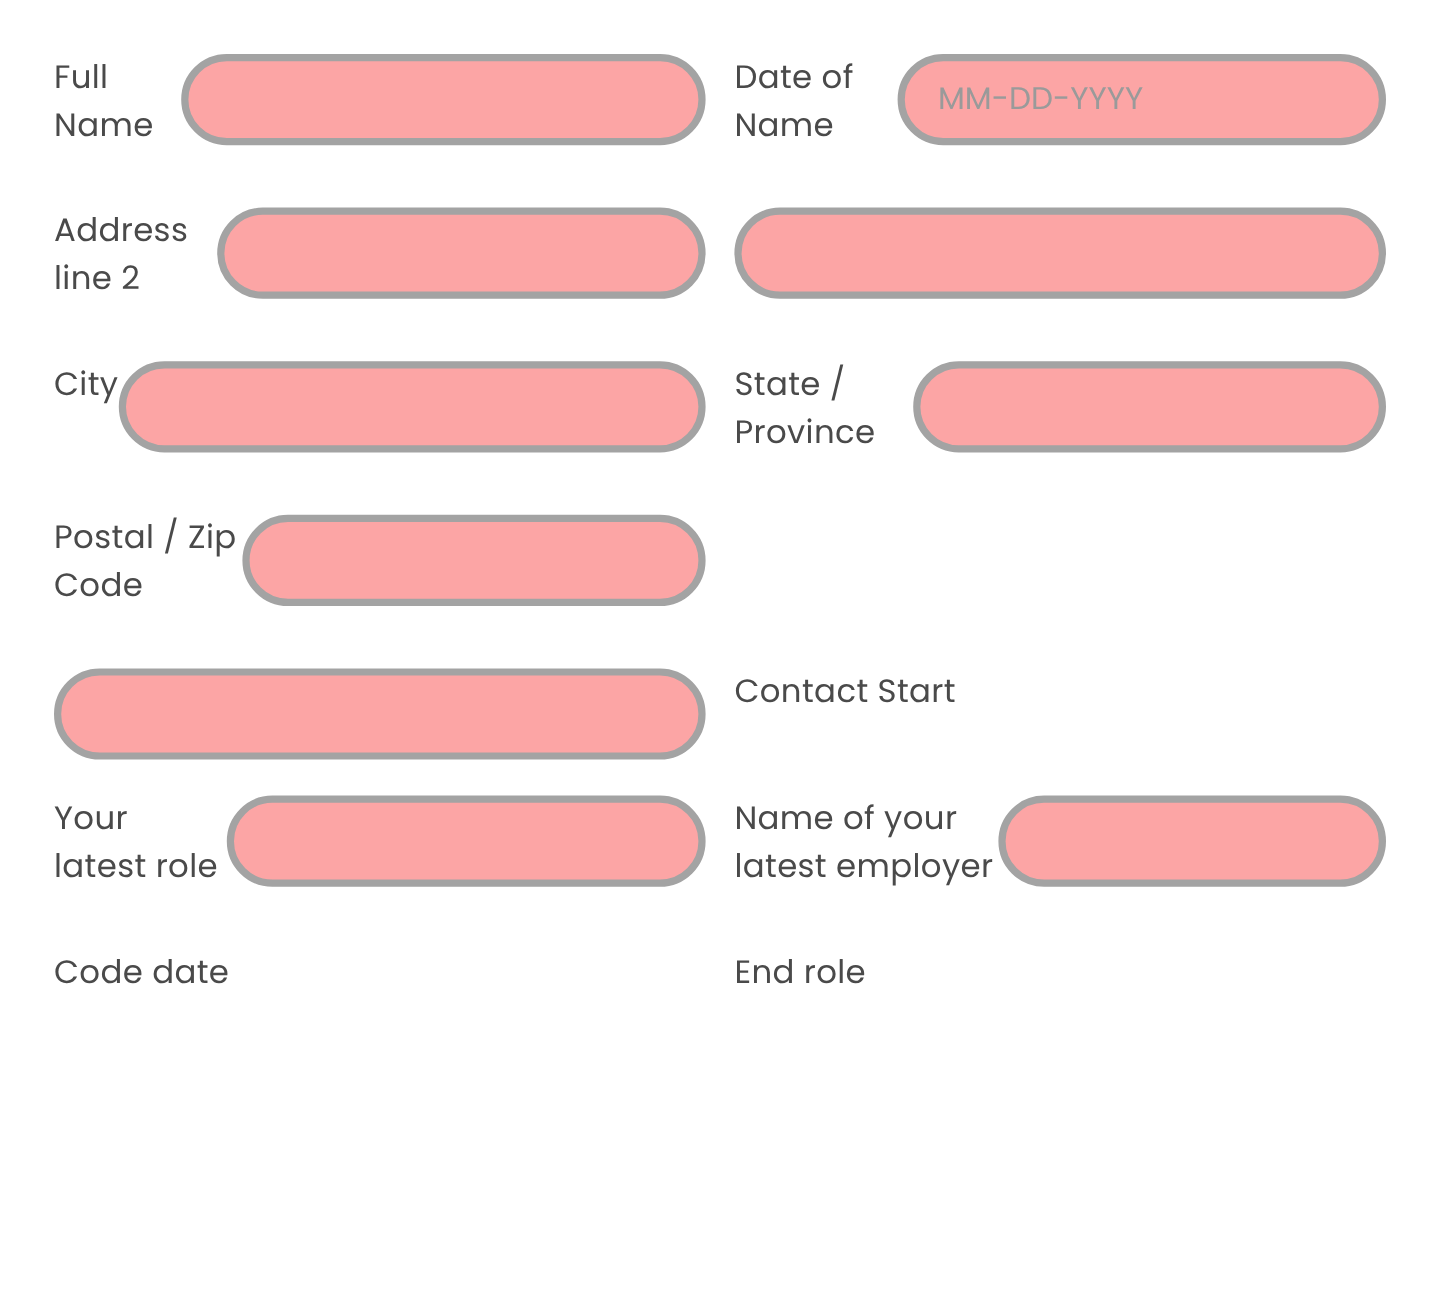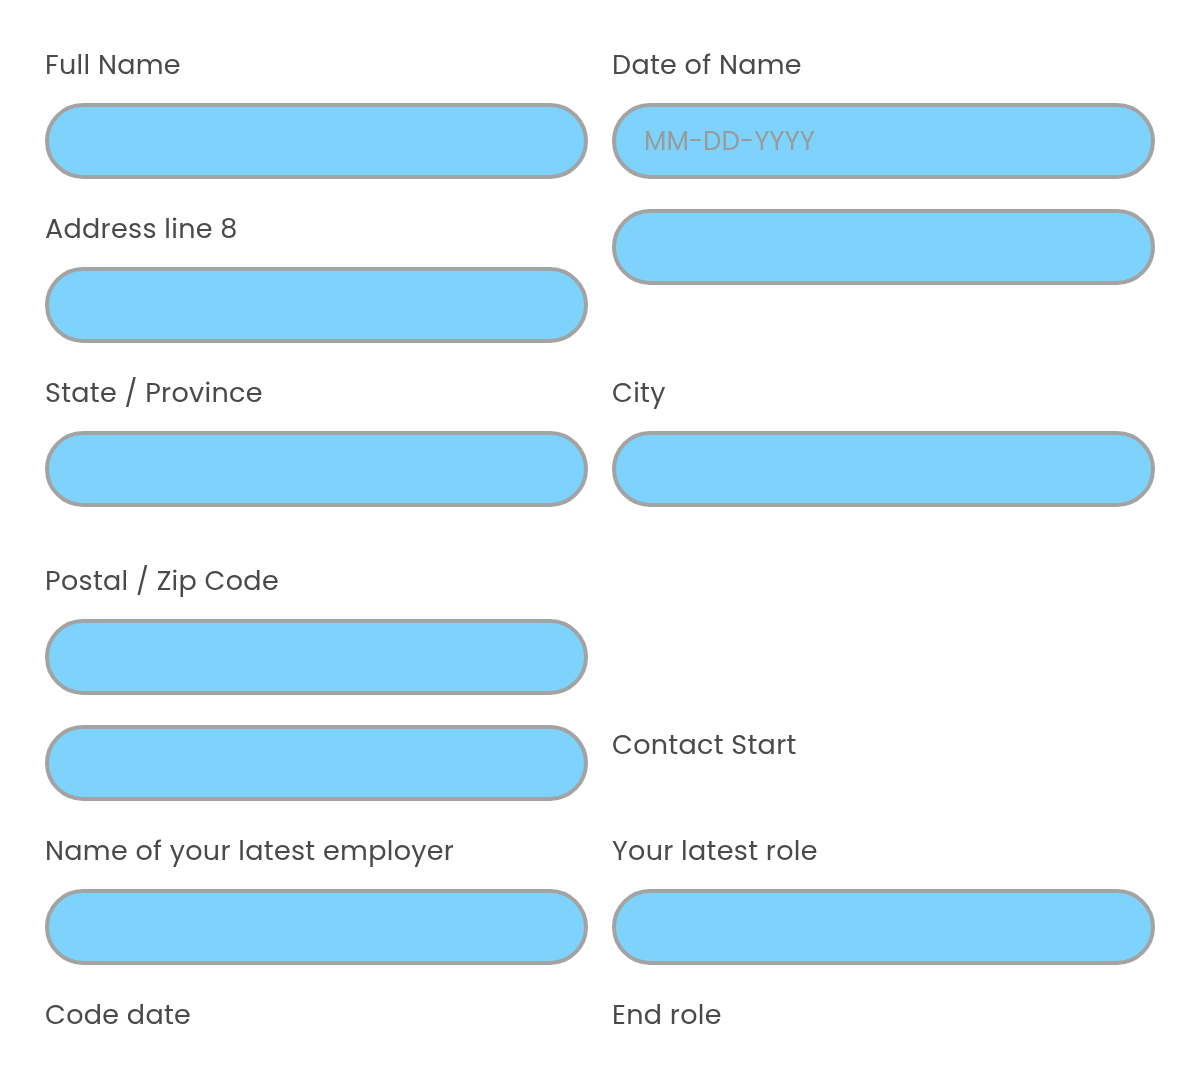--- a/index.html
+++ b/index.html
@@ -15,48 +15,46 @@
       height: 1080px;
       overflow: hidden;
     }
     .form-grid {
       display: grid;
       grid-template-columns: 1fr 1fr;
       gap: 30px 24px;
     }
     .form-field {
       display: flex;
-      flex-direction: column;
     }
     .form-label {
       font-size: 27px;
       color: #4a4a4a;
       font-weight: 400;
       margin-bottom: 18px;
       letter-spacing: 0.3px;
     }
     .form-input {
       width: 100%;
       height: 76px;
-      border: 4px solid #a3a3a3;
+      border: 6px solid #a3a3a3;
       border-radius: 38px;
       padding: 0 28px;
       font-size: 26px;
       font-family: inherit;
       color: #4a4a4a;
-      background: #7dd3fc;
+      background: #fca5a5;
       outline: none;
     }
     .form-input::placeholder {
       color: #9a9a9a;
       font-weight: 400;
     }
     .full-width {
       grid-column: 1 / 2;
-      margin-top: 24px;
     }
     .empty-cell {
       grid-column: 2 / 3;
     }
   </style>
 </head>
 <body>
 
 <div class="form-grid">
 
@@ -64,60 +62,60 @@
     <label class="form-label">Full Name</label>
     <input type="text" class="form-input" placeholder="" style="">
   </div>
 
   <div class="form-field">
     <label class="form-label">Date of Name</label>
     <input type="text" class="form-input" placeholder="MM-DD-YYYY" style="">
   </div>
 
   <div class="form-field">
-    <label class="form-label">Address line 8</label>
+    <label class="form-label">Address line 2</label>
     <input type="text" class="form-input" placeholder="" style="">
   </div>
 
   <div class="form-field">
     <input type="text" class="form-input" placeholder="" style="">
   </div>
 
   <div class="form-field">
-    <label class="form-label">State / Province</label>
+    <label class="form-label">City</label>
     <input type="text" class="form-input" placeholder="" style="">
   </div>
 
   <div class="form-field">
-    <label class="form-label">City</label>
+    <label class="form-label">State / Province</label>
     <input type="text" class="form-input" placeholder="" style="">
   </div>
 
   <div class="form-field full-width">
     <label class="form-label">Postal / Zip Code</label>
     <input type="text" class="form-input" placeholder="" style="">
   </div>
 
   <div class="empty-cell"></div>
 
   <div class="form-field">
     <input type="text" class="form-input" placeholder="" style="">
   </div>
 
   <div class="form-field">
     <label class="form-label">Contact Start</label>
   </div>
 
   <div class="form-field">
-    <label class="form-label">Name of your latest employer</label>
+    <label class="form-label">Your latest role</label>
     <input type="text" class="form-input" placeholder="" style="">
   </div>
 
   <div class="form-field">
-    <label class="form-label">Your latest role</label>
+    <label class="form-label">Name of your latest employer</label>
     <input type="text" class="form-input" placeholder="" style="">
   </div>
 
   <div class="form-field">
     <label class="form-label">Code date</label>
 
   </div>
 
   <div class="form-field">
     <label class="form-label">End role</label>

